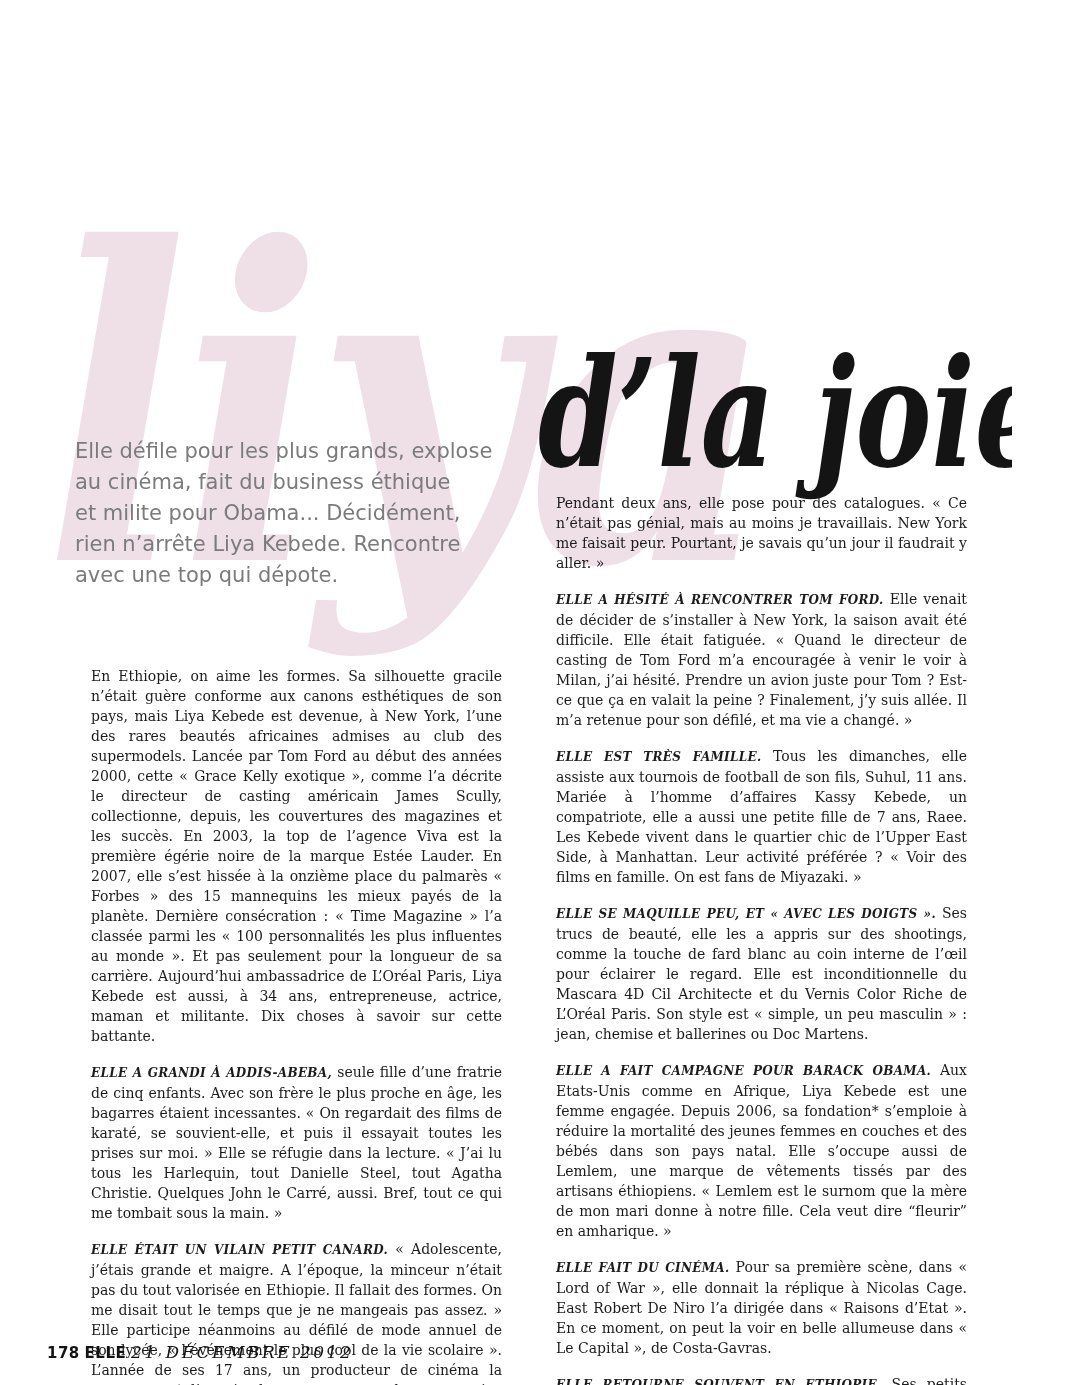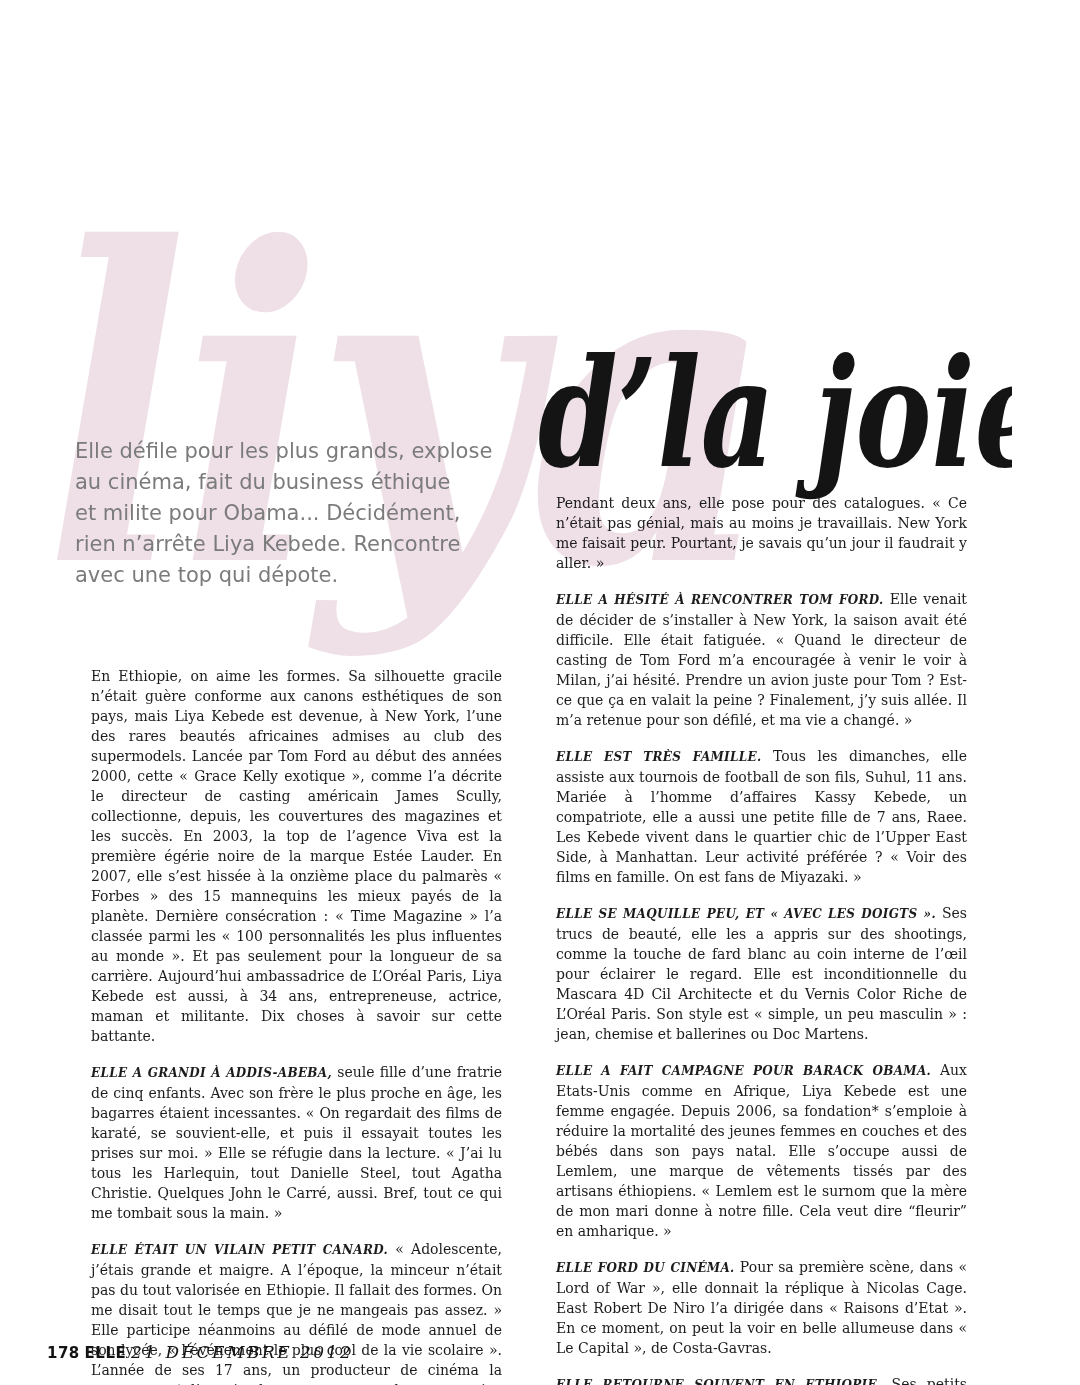--- a/index.html
+++ b/index.html
@@ -107,21 +107,21 @@
     <p><b class="h">ELLE ÉTAIT UN VILAIN PETIT CANARD.</b> <span>« Adolescente, j’étais grande et maigre. A l’époque, la minceur n’était pas du tout valorisée en Ethiopie. Il fallait des formes. On me disait tout le temps que je ne mangeais pas assez. » Elle participe néanmoins au défilé de mode annuel de son lycée, « l’événement le plus cool de la vie scolaire ». L’année de ses 17 ans, un producteur de cinéma la remarque et l’envoie dans une agence de mannequins parisienne.</span></p>
     <p><b class="h">ELLE N’A PAS ETHIOPIE AIMÉ PARIS.</b> <span>« Quand je suis arrivée en France, ma famille me manquait. Le business était dur. On m’envoyait à des castings où il y avait des centaines de filles. J’ai pensé abandonner. » Très vite, elle rejoint ses frères à Chicago.</span></p>
   </div>
 
   <div class="col col-right">
     <p><span>Pendant deux ans, elle pose pour des catalogues. « Ce n’était pas génial, mais au moins je travaillais. New York me faisait peur. Pourtant, je savais qu’un jour il faudrait y aller. »</span></p>
     <p><b class="h">ELLE A HÉSITÉ À RENCONTRER TOM FORD.</b> <span>Elle venait de décider de s’installer à New York, la saison avait été difficile. Elle était fatiguée. « Quand le directeur de casting de Tom Ford m’a encouragée à venir le voir à Milan, j’ai hésité. Prendre un avion juste pour Tom ? Est-ce que ça en valait la peine ? Finalement, j’y suis allée. Il m’a retenue pour son défilé, et ma vie a changé. »</span></p>
     <p><b class="h">ELLE EST TRÈS FAMILLE.</b> <span>Tous les dimanches, elle assiste aux tournois de football de son fils, Suhul, 11 ans. Mariée à l’homme d’affaires Kassy Kebede, un compatriote, elle a aussi une petite fille de 7 ans, Raee. Les Kebede vivent dans le quartier chic de l’Upper East Side, à Manhattan. Leur activité préférée ? « Voir des films en famille. On est fans de Miyazaki. »</span></p>
     <p><b class="h">ELLE SE MAQUILLE PEU, ET « AVEC LES DOIGTS ».</b> <span>Ses trucs de beauté, elle les a appris sur des shootings, comme la touche de fard blanc au coin interne de l’œil pour éclairer le regard. Elle est inconditionnelle du Mascara 4D Cil Architecte et du Vernis Color Riche de L’Oréal Paris. Son style est « simple, un peu masculin » : jean, chemise et ballerines ou Doc Martens.</span></p>
     <p><b class="h">ELLE A FAIT CAMPAGNE POUR BARACK OBAMA.</b> <span>Aux Etats-Unis comme en Afrique, Liya Kebede est une femme engagée. Depuis 2006, sa fondation* s’emploie à réduire la mortalité des jeunes femmes en couches et des bébés dans son pays natal. Elle s’occupe aussi de Lemlem, une marque de vêtements tissés par des artisans éthiopiens. « Lemlem est le surnom que la mère de mon mari donne à notre fille. Cela veut dire “fleurir” en amharique. »</span></p>
-    <p><b class="h">ELLE FORD DU CINÉMA.</b> <span>Pour sa première scène, dans « Lord of War », elle donnait la réplique à Nicolas Cage. East Robert De Niro l’a dirigée dans « Raisons d’Etat ». En ce moment, on peut la voir en belle allumeuse dans « Le Capital », de Costa-Gavras.</span></p>
+    <p><b class="h">ELLE FAIT DU CINÉMA.</b> <span>Pour sa première scène, dans « Lord of War », elle donnait la réplique à Nicolas Cage. East Robert De Niro l’a dirigée dans « Raisons d’Etat ». En ce moment, on peut la voir en belle allumeuse dans « Le Capital », de Costa-Gavras.</span></p>
     <p><b class="h">ELLE RETOURNE SOUVENT EN ETHIOPIE.</b> <span>Ses petits plaisirs ? Les macchiatos (« Le café éthiopien est le meilleur du monde »), les incomparables soins au beurre dispensés par les nombreux coiffeurs de la ville, et surtout la fameuse « injera » de sa maman, une crêpe que l’on trempe dans différents ragoûts de poulet épicés, de lentilles ou de pois chiches. A New York aussi, elle ne cuisine qu’éthiopien. « Chez moi, il y a toujours des amis et à manger. C’est une vraie maison africaine. »</span></p>
 
   </div>
 
   <div class="footer">
     <span class="pg">178</span>
     <span class="mag">ELLE</span>
     <span class="date">21 DÉCEMBRE 2012</span>
   </div>
 

